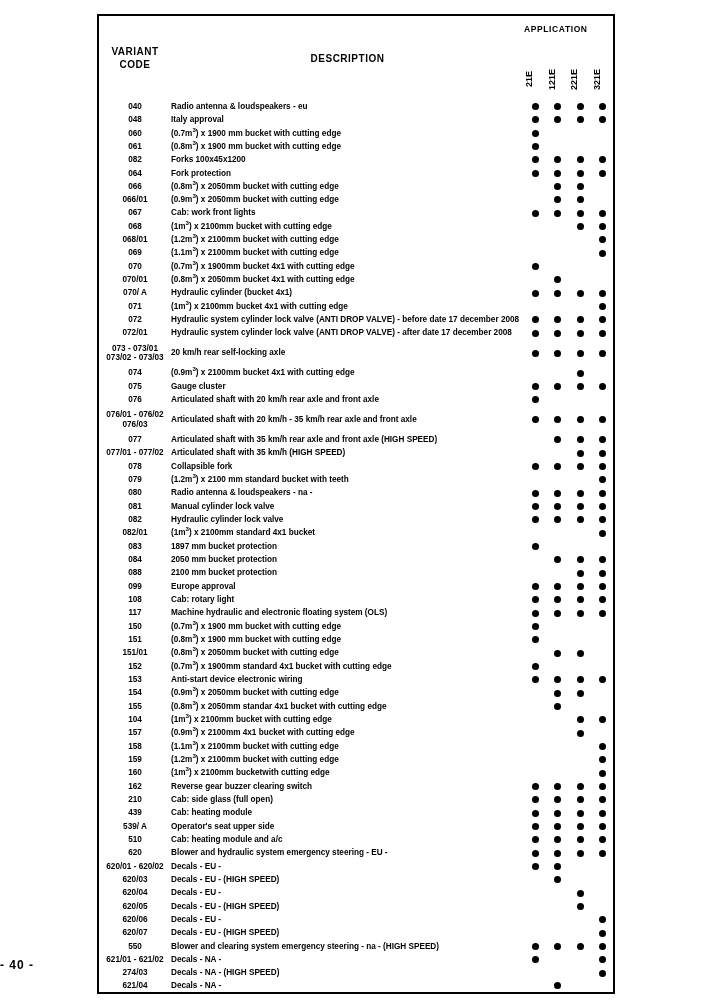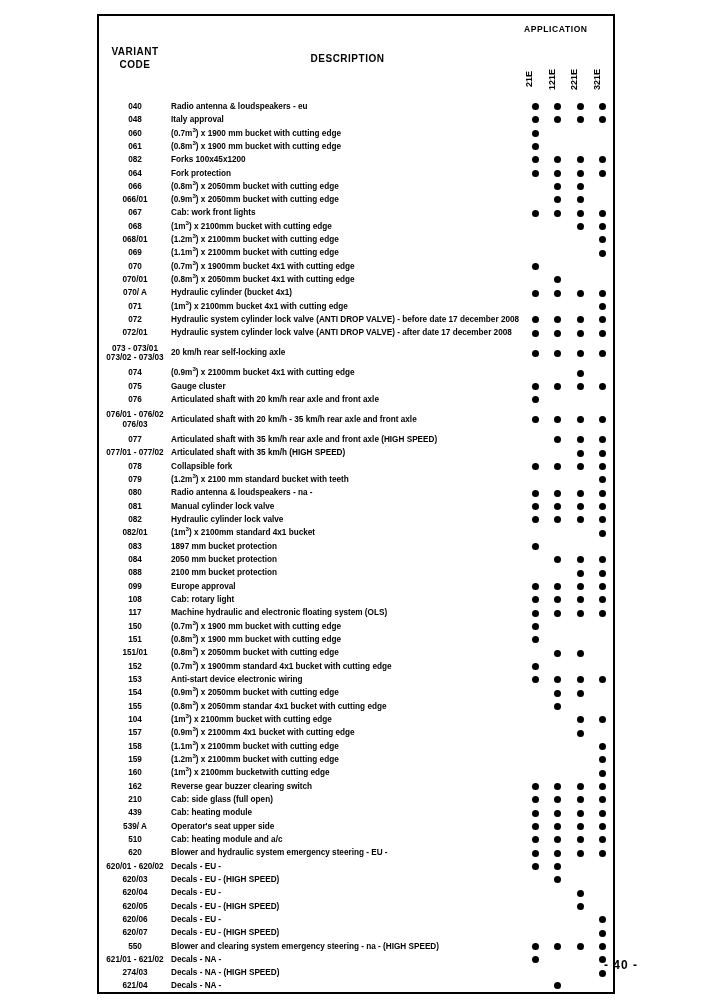--- a/index.html
+++ b/index.html
@@ -120,21 +120,21 @@
   }
   .dot.off { background: transparent; }
   sup.m3 { font-size: 6.2px; vertical-align: super; line-height: 0; }
 
   
   #page-footer {
     position: absolute;
     left: 0;
     top: 958px;
     width: 638px;
-    text-align: right;
+    text-align: left;
     font-size: 12px;
     font-weight: bold;
     letter-spacing: 1px;
   }
 </style>
 </head>
 <body>
 
 <div id="page">
 

